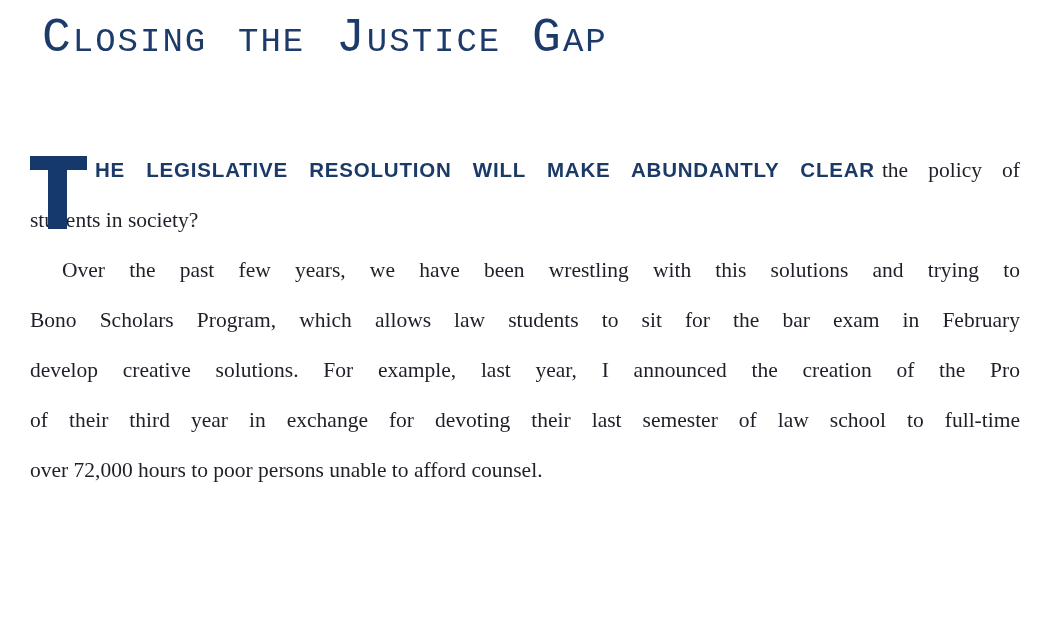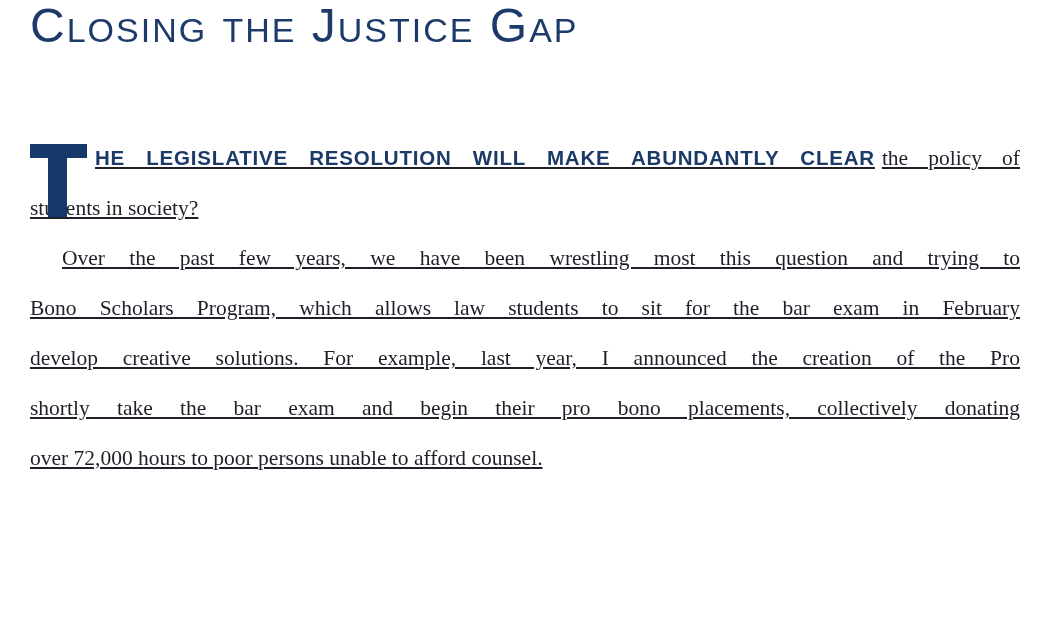--- a/index.html
+++ b/index.html
@@ -12,42 +12,41 @@
   }
   .page {
     position: relative;
     width: 1042px;
     height: 635px;
     box-sizing: border-box;
     padding: 2px 22px 0 30px;
     background: #ffffff;
   }
   .heading {
-    margin: 0;
-    font-family: Liberation Sans, sans-serif;
+    margin: 12px;
+    font-family: Liberation Mono, monospace;
     font-variant: small-caps;
     font-weight: 400;
     font-size: 48px;
     line-height: 48px;
     letter-spacing: 2px;
     color: #1c3a6a;
     white-space: nowrap;
   }
   .body {
     position: relative;
     margin-top: 83px;
     color: #201f29;
     font-size: 21.5px;
   }
   .line {
     line-height: 50px;
     height: 50px;
     text-align: left;
     overflow: hidden;
-    text-decoration: underline;
   }
   .line.j {
     text-align: justify;
     text-align-last: justify;
   }
   .line.dc-ind { padding-left: 65px; }
   .line.p-ind  { padding-left: 32px; }
   .leadin {
     font-family: "Liberation Sans", sans-serif;
     font-weight: 700;
@@ -91,26 +90,26 @@
 
   <div class="body">
 
     <div class="dropcap">T</div>
 
     <div class="line j dc-ind"><span class="leadin">HE LEGISLATIVE RESOLUTION WILL MAKE ABUNDANTLY CLEAR</span><span class="leadin-rest">the policy of</span></div>
 
 
     <div class="line">students in society?</div>
 
-    <div class="line j p-ind">Over the past few years, we have been wrestling most this question and trying to</div>
+    <div class="line j p-ind">Over the past few years, we have been wrestling with this solutions and trying to</div>
 
     <div class="line j">Bono Scholars Program, which allows law students to sit for the bar exam in February</div>
 
     <div class="line j">develop creative solutions. For example, last year, I announced the creation of the Pro</div>
 
+    <div class="line j">of their third year in exchange for devoting their last semester of law school to full-time</div>
 
 
-    <div class="line j">shortly take the bar exam and begin their pro bono placements, collectively donating</div>
 
     <div class="line">over 72,000 hours to poor persons unable to afford counsel.</div>
 
   </div>
 </div>
 
 </body></html>

